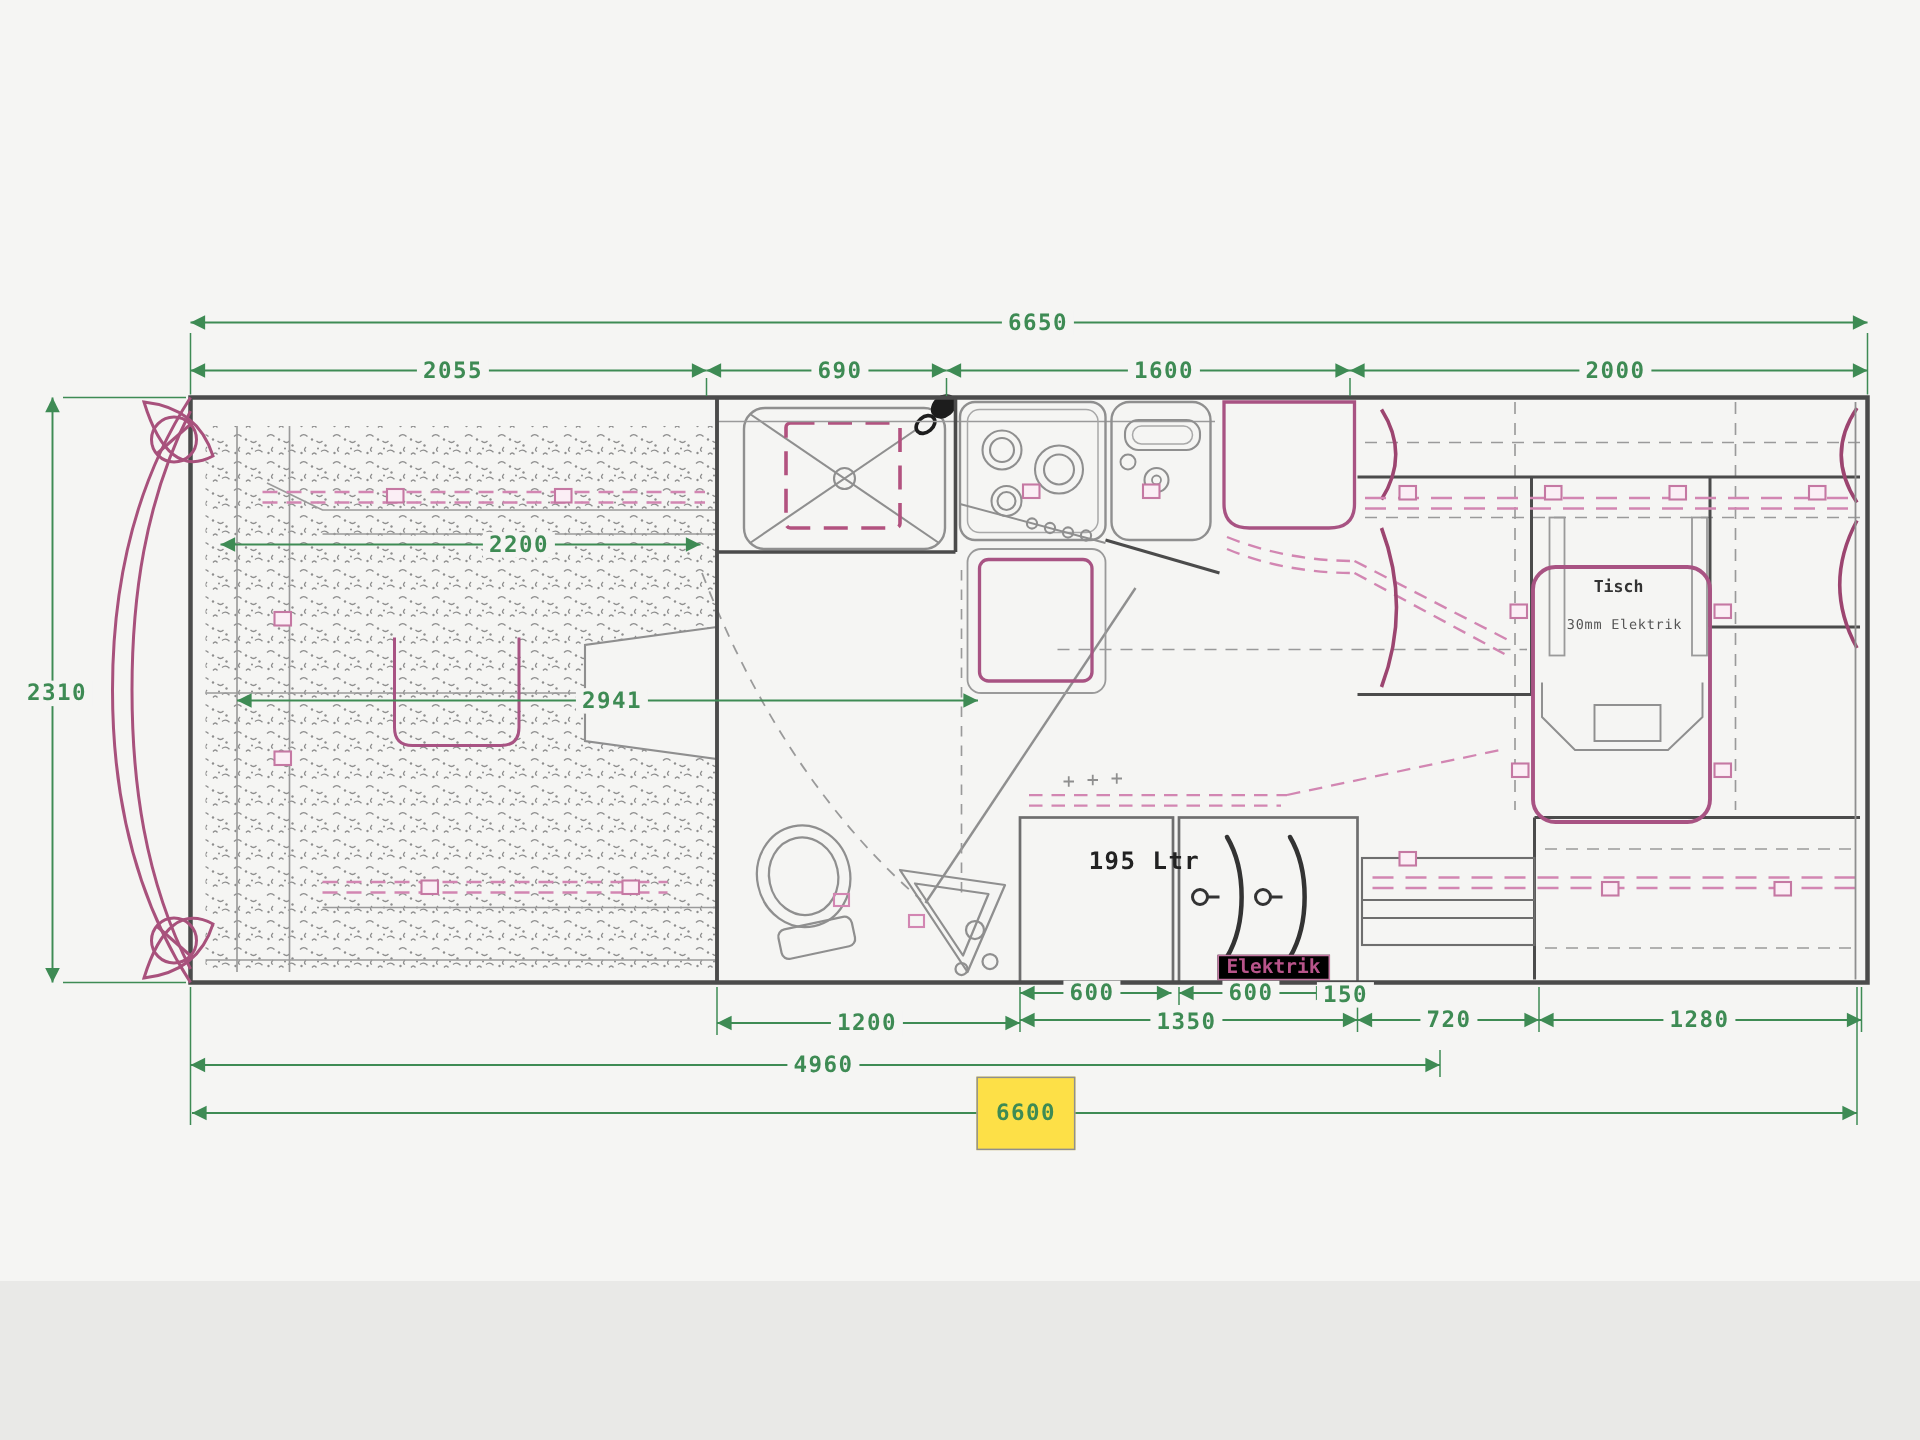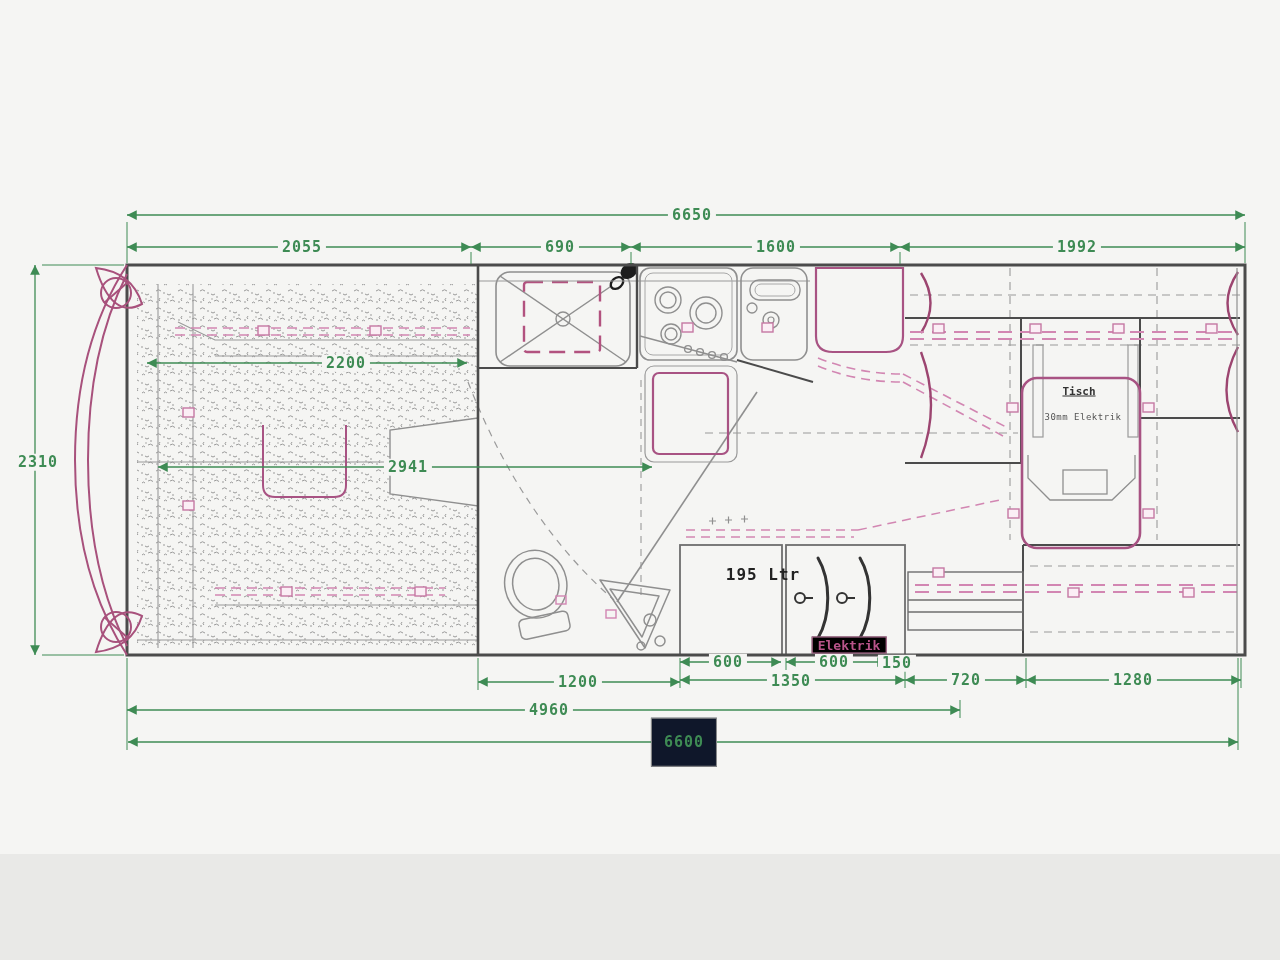--- a/index.html
+++ b/index.html
@@ -1,25 +1,25 @@
 <!DOCTYPE html>
 <html><head>
 <meta charset="utf-8">
 <style>
   html,body{margin:0;padding:0;background:#e9e9e7;}
   .stage{position:relative;width:1280px;height:854px;background:#f5f5f3;overflow:hidden;
          font-family:"DejaVu Sans Mono",monospace;}
   .stage svg{position:absolute;left:0;top:0;}
   .dim{position:absolute;transform:translate(-50%,-50%);font:700 15px "DejaVu Sans Mono",monospace;
        color:#3e8b54;background:#f5f5f3;padding:0 4px;letter-spacing:1px;white-space:nowrap;line-height:1.1;}
-  .dim.boxed{border:1.5px solid #8f8f8f;padding:15px 12px;background:#0f172a;}
+  .dim.boxed{border:1.5px solid #8f8f8f;padding:15px 12px;background:#fde047;}
   .lbl-tank{position:absolute;transform:translate(-50%,-50%);font:700 16px "DejaVu Sans Mono",monospace;
        color:#222;letter-spacing:1px;white-space:nowrap;margin-left:36px;}
   .lbl-table{position:absolute;transform:translate(-50%,-50%);font:700 11px "DejaVu Sans Mono",monospace;
-       color:#333;white-space:nowrap;text-decoration:underline;}
+       color:#333;white-space:nowrap;}
   .lbl-note{position:absolute;transform:translate(-50%,-50%);font:400 9px "DejaVu Sans Mono",monospace;
        color:#555;white-space:nowrap;letter-spacing:.5px;}
   .lbl-elektrik{position:absolute;transform:translate(-50%,-50%);font:700 13px "DejaVu Sans Mono",monospace;
        color:#b8548a;border:1.5px solid #c578a3;background:#000000;padding:0 5px;white-space:nowrap;}
 </style>
 </head>
 <body>
 
 <div class="stage">
 
@@ -300,21 +300,21 @@
     <line x1="478" y1="682" x2="680" y2="682" marker-start="url(#ar)" marker-end="url(#ar)"></line>
     <line x1="127" y1="710" x2="960" y2="710" marker-start="url(#ar)" marker-end="url(#ar)"></line>
     <line x1="128" y1="742" x2="1238" y2="742" marker-start="url(#ar)" marker-end="url(#ar)"></line>
   </g>
 </svg>
 
 <div class="dim" style="left:692px;top:215px">6650</div>
 <div class="dim" style="left:302px;top:247px">2055</div>
 <div class="dim" style="left:560px;top:247px">690</div>
 <div class="dim" style="left:776px;top:247px">1600</div>
-<div class="dim" style="left:1077px;top:247px">1992</div>
+<div class="dim" style="left:1077px;top:247px">2000</div>
 <div class="dim" style="left:38px;top:462px">2310</div>
 <div class="dim" style="left:346px;top:363px">2200</div>
 <div class="dim" style="left:408px;top:467px">2941</div>
 <div class="dim" style="left:728px;top:662px">600</div>
 <div class="dim" style="left:834px;top:662px">600</div>
 <div class="dim" style="left:897px;top:663px">150</div>
 <div class="dim" style="left:791px;top:681px">1350</div>
 <div class="dim" style="left:966px;top:680px">720</div>
 <div class="dim" style="left:1133px;top:680px">1280</div>
 <div class="dim" style="left:578px;top:682px">1200</div>

